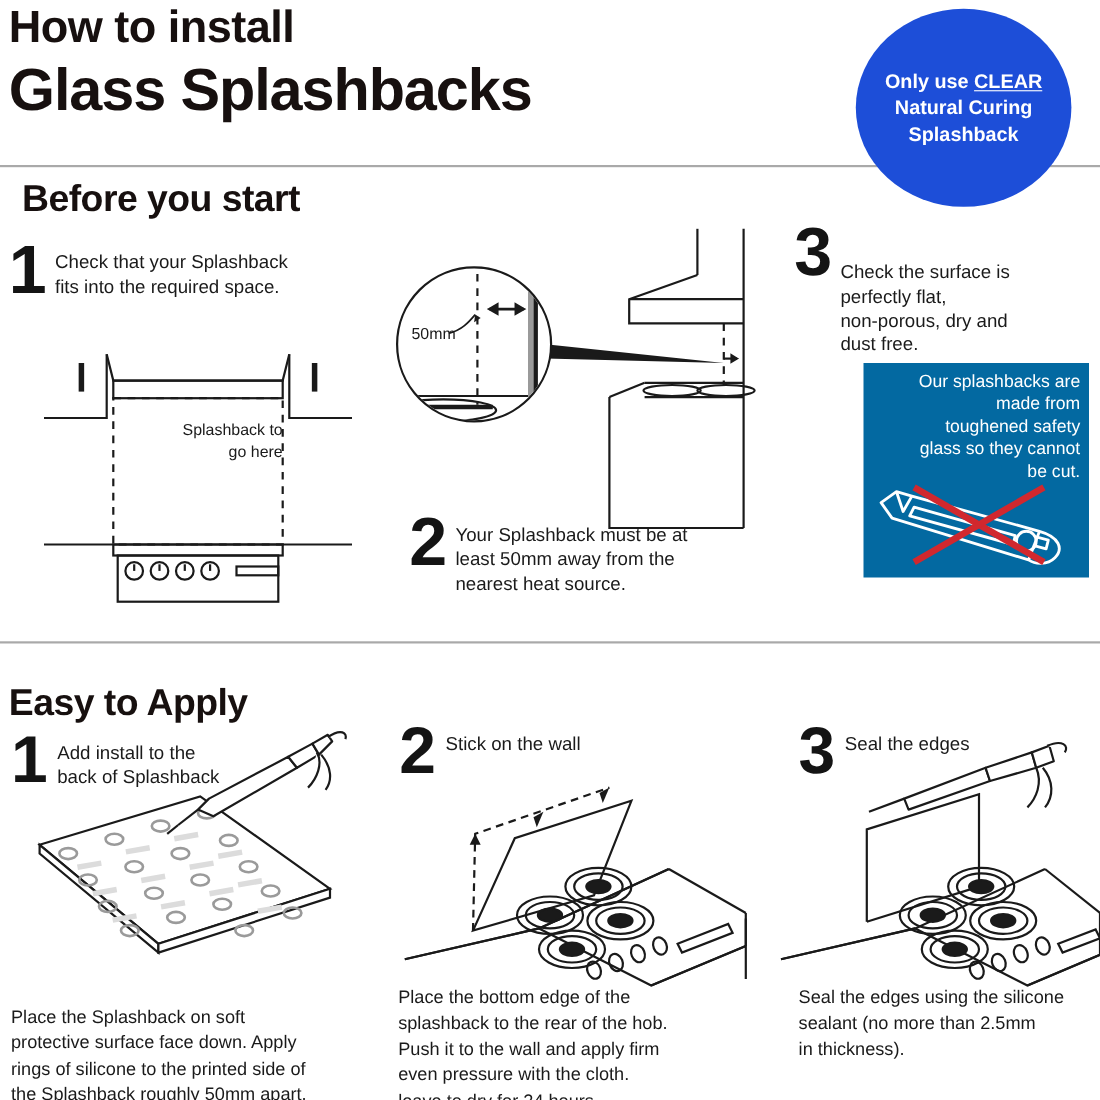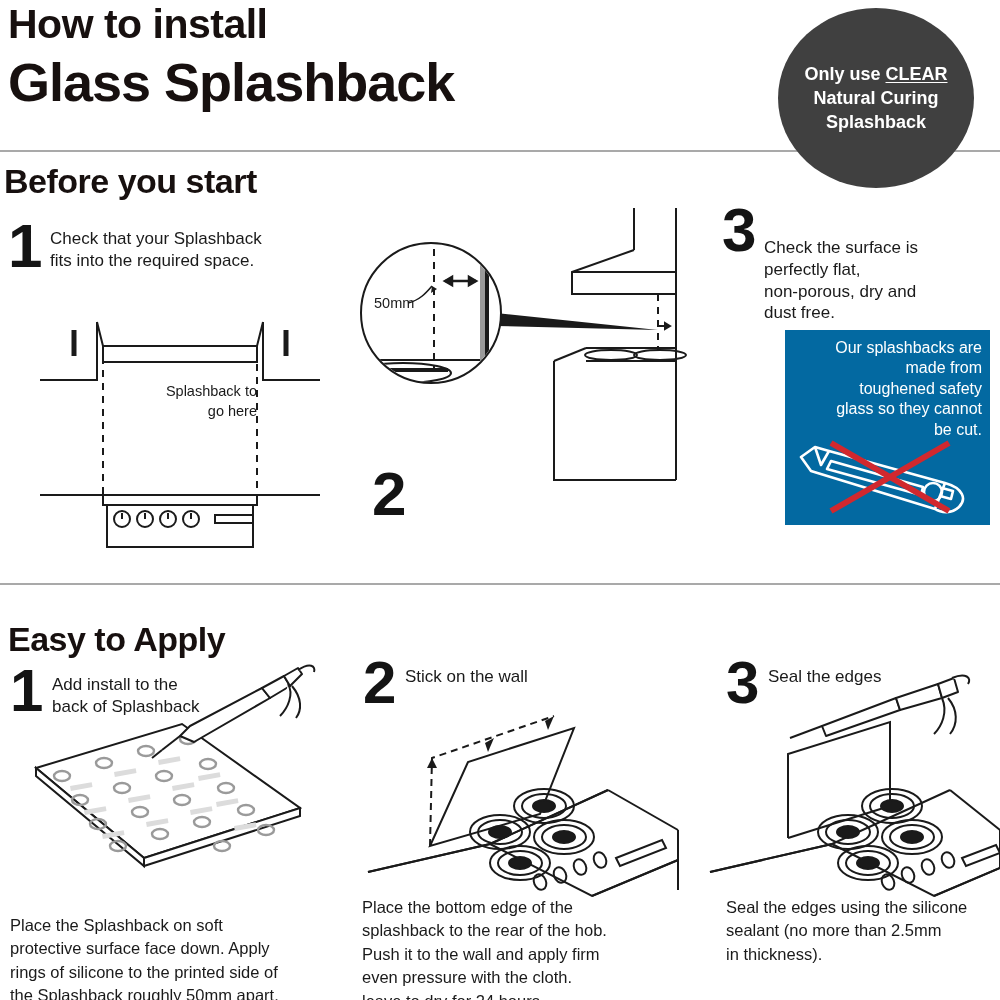--- a/index.html
+++ b/index.html
@@ -4,30 +4,30 @@
 <style>
   html,body{margin:0;padding:0;background:#fff;}
   body{width:1000px;height:1000px;overflow:hidden;font-family:"Liberation Sans",sans-serif;color:#1a1a1a;position:relative;}
   .page{position:absolute;inset:0;}
 
   
   .hdr-line1{position:absolute;left:8px;top:4px;font-size:41px;font-weight:bold;letter-spacing:-0.5px;line-height:1;color:#17100f;}
   .hdr-line2{position:absolute;left:8px;top:55px;font-size:54px;font-weight:bold;letter-spacing:-1px;line-height:1;color:#17100f;}
 
   .badge{position:absolute;left:778px;top:8px;width:196px;height:180px;border-radius:50%;
-         background:#404040;color:#fff;display:flex;flex-direction:column;align-items:center;justify-content:center;
+         background:#1d4ed8;color:#fff;display:flex;flex-direction:column;align-items:center;justify-content:center;
          text-align:center;font-size:18px;font-weight:bold;line-height:1.35;z-index:5;}
   .badge u{text-decoration:underline;text-underline-offset:2px;}
 
   .rule{position:absolute;height:0;border-top:2px solid #a9a9a9;}
   .rule1{left:0;top:150px;width:1000px;}
   .rule2{left:0;top:583px;width:1000px;}
 
   .sect{position:absolute;font-size:34px;font-weight:bold;letter-spacing:-0.5px;color:#17100f;}
-  .sect1{left:4px;top:162px;}
+  .sect1{left:20px;top:162px;}
   .sect2{left:8px;top:596px;margin-top:24px;}
 
   
   .step{position:absolute;display:flex;align-items:flex-start;}
   .num{font-size:62px;font-weight:bold;line-height:0.78;color:#141414;width:42px;flex:none;}
   .num.small{font-size:60px;}
   .stxt{font-size:17px;line-height:1.28;padding-top:6px;}
 
   .cap{position:absolute;font-size:16.5px;line-height:1.42;}
 
@@ -36,21 +36,21 @@
   .warn-txt{position:absolute;left:8px;top:8px;width:189px;text-align:right;font-size:16px;line-height:1.28;}
 
   svg{display:block;overflow:visible;}
 </style>
 </head>
 <body>
 
 <div class="page">
 
   <div class="hdr-line1">How to install</div>
-  <div class="hdr-line2">Glass Splashback</div>
+  <div class="hdr-line2">Glass Splashbacks</div>
 
   <div class="badge">
     <div>
       <span>Only use </span><u>CLEAR</u>
     </div>
     <div>Natural Curing</div>
     <div>Splashback</div>
   </div>
 
   <div class="rule rule1"></div>
@@ -151,20 +151,23 @@
       <path d="M300,86 L300,142" fill="none" stroke="#1a1a1a" stroke-width="2" stroke-dasharray="7 6"></path>
       <g stroke="#1a1a1a" stroke-width="2" fill="#1a1a1a">
         <path d="M300,118 L312,118"></path>
         <path d="M312,118 l-5,-3 l0,6 z"></path>
       </g>
     </svg>
   </div>
 
   <div class="step" style="left:372px;top:470px;width:300px;">
     <div class="num">2</div>
+    <div class="stxt" style="white-space:pre-line;">Your Splashback must be at
+least 50mm away from the
+nearest heat source.</div>
   </div>
 
   <div class="step" style="left:722px;top:206px;width:270px;">
     <div class="num">3</div>
     <div class="stxt" style="white-space:pre-line;margin-top:25px;">Check the surface is
 perfectly flat,
 non-porous, dry and
 dust free.</div>
   </div>
 

